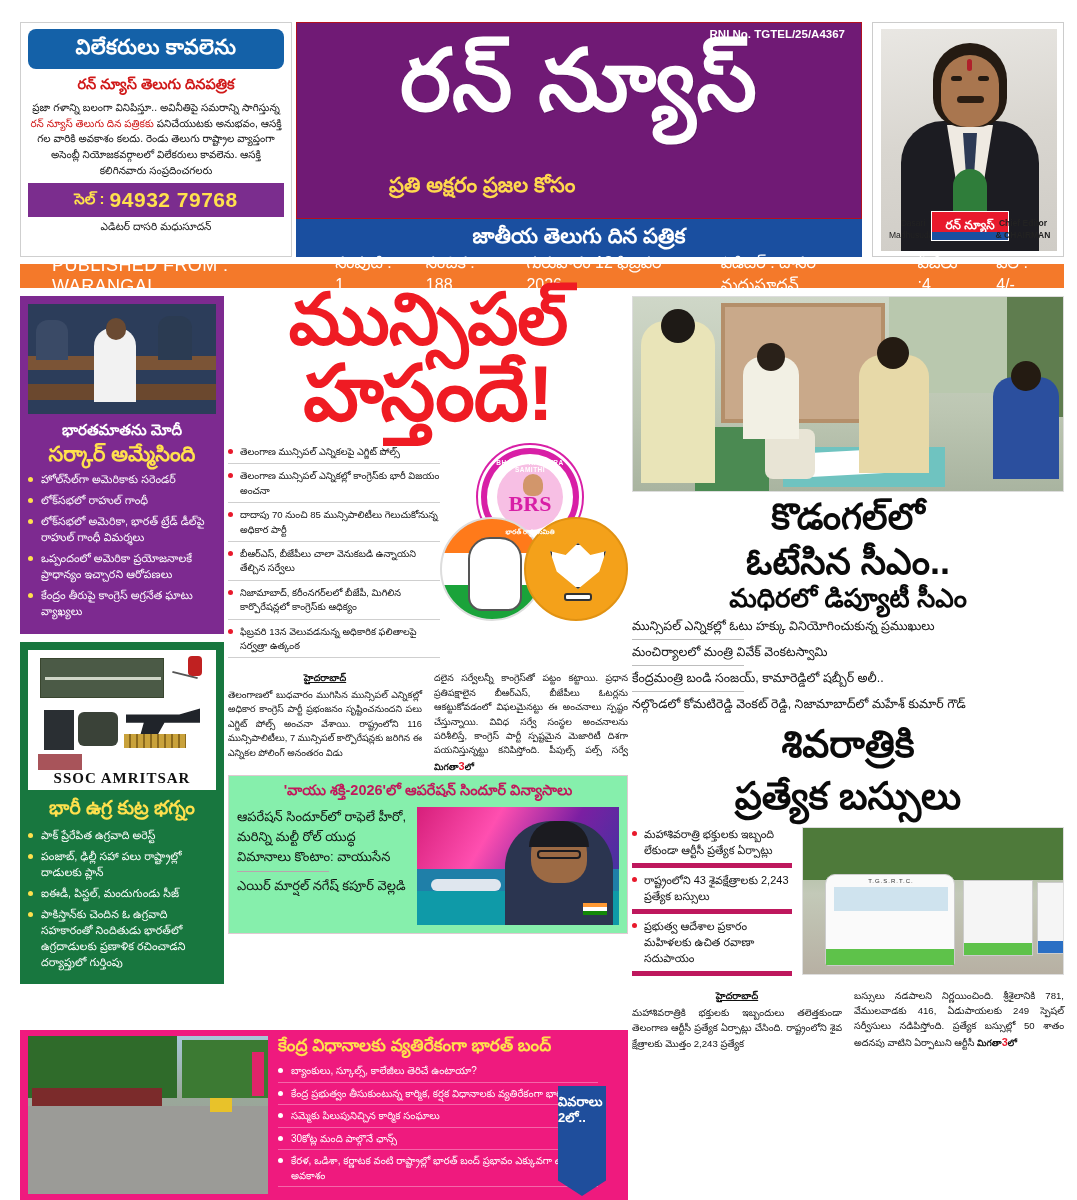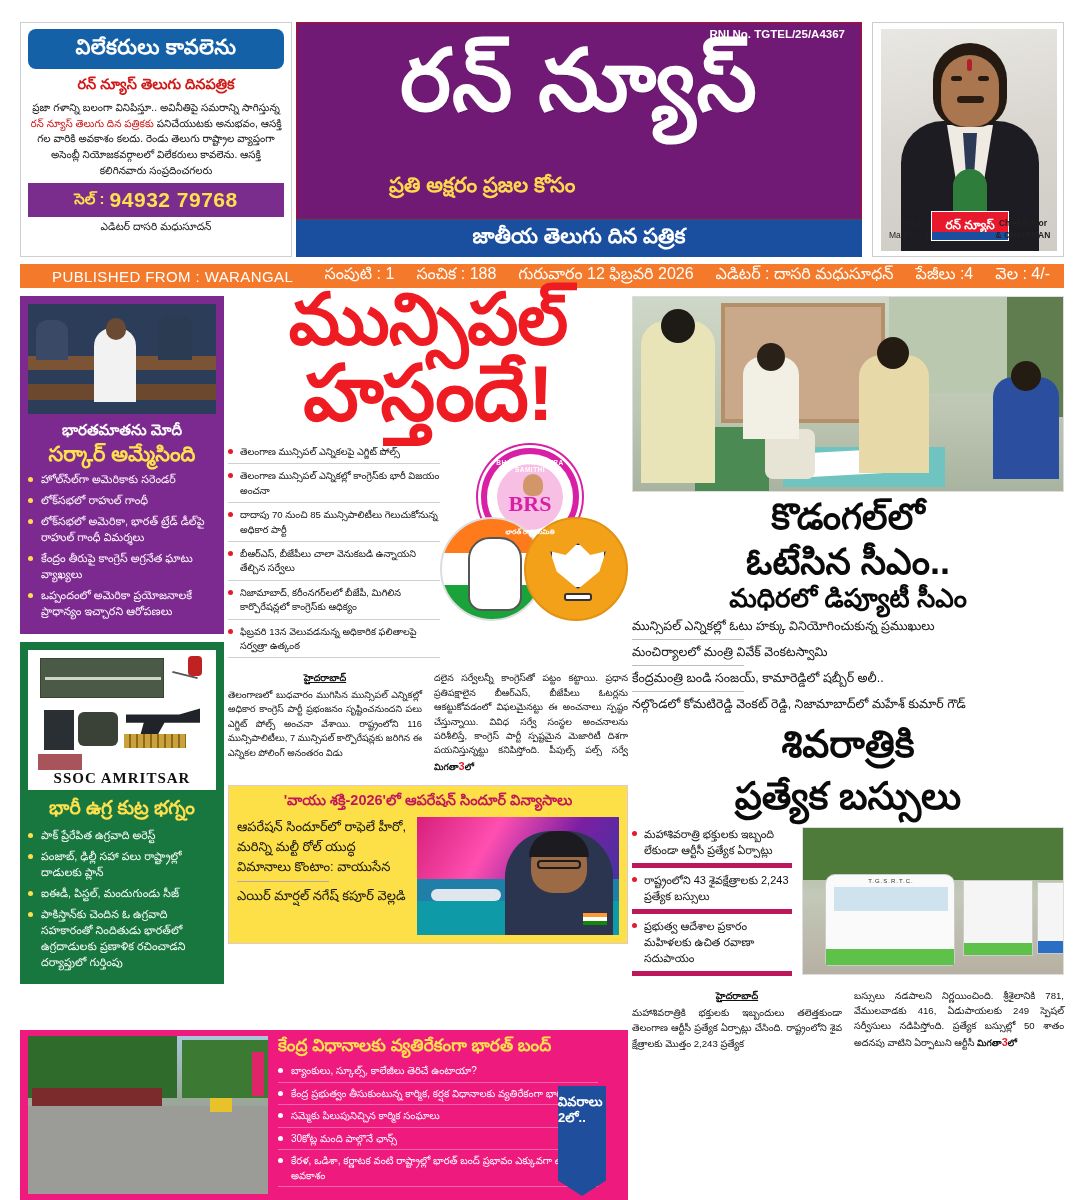--- a/index.html
+++ b/index.html
@@ -84,21 +84,21 @@
   .ed-name { position:absolute; left:8px; bottom:10px; width:48px; color:#222; font-size:8.5px;
     text-align:center; line-height:1.35; }
   .ed-role { position:absolute; right:6px; bottom:10px; width:56px; color:#222; font-size:8.5px;
     text-align:center; line-height:1.35; font-weight:bold; }
 
   
   .infobar {
     position:absolute; left:20px; top:264px; width:1044px; height:24px;
     background:#f4792a; display:flex; align-items:center; color:#fff;
   }
-  .infobar .pub { margin-left:32px; font-size:15px; letter-spacing:.4px; }
+  .infobar .pub { margin-left:32px; font-size:18px; letter-spacing:.4px; }
   .infobar .meta { margin-left:auto; margin-right:14px; display:flex; gap:22px; font-size:16px; }
 
   
   .col-left { position:absolute; left:20px; top:296px; width:204px; }
   .col-mid  { position:absolute; left:228px; top:280px; width:400px; }
   .col-right{ position:absolute; left:632px; top:296px; width:432px; }
 
   
   .purple-box { width:204px; background:#7d2a90; padding:8px 8px 10px; }
   .ph-photo { width:188px; height:110px; background:#2c3d5a; position:relative; overflow:hidden; }
@@ -182,21 +182,21 @@
     border:2px solid #333; border-radius:3px; }
 
   .mid-body { display:flex; gap:12px; margin-top:8px; }
   .mid-body .c { flex:1; font-size:9.3px; line-height:1.55; color:#111; text-align:justify; }
   .dateline { text-align:center; font-weight:bold; font-size:9.5px; text-decoration:underline;
     margin-bottom:2px; }
   .jump { color:#111; font-weight:bold; font-size:9px; }
   .jump b { color:#e8192c; font-size:11px; }
 
   
-  .vayu { margin-top:10px; width:400px; background:#fde047; border:1px solid #e0c9d2; padding:6px 8px 8px; }
+  .vayu { width:400px; background:#86efac; border:1px solid #e0c9d2; padding:6px 8px 8px; }
   .vayu-title { color:#c2185b; font-size:14.5px; font-weight:bold; text-align:center; margin-bottom:5px; }
   .vayu-row { display:flex; gap:8px; }
   .vayu-txt { width:172px; font-size:13px; line-height:1.55; color:#111; }
   .vayu-txt .sep { border-top:1px solid #b9a5ad; margin:4px 0 4px; width:92px; }
   .vayu-img { flex:1; height:118px; position:relative; overflow:hidden;
     background:linear-gradient(120deg,#d61f7a 0%, #ff4fb0 32%, #7b1fa2 62%, #2f3aa0 100%); }
   .vayu-img .sky { position:absolute; left:0; bottom:34px; width:100%; height:22px; background:#1f7fa8; }
   .vayu-img .sea { position:absolute; left:0; bottom:0; width:100%; height:34px; background:#0f9aa8; }
   .vayu-img .plane { position:absolute; left:14px; bottom:34px; width:70px; height:12px;
     background:#dfe6ee; border-radius:6px; }
@@ -357,22 +357,22 @@
         <div class="p3"></div>
         <div class="p1"></div>
         <div class="p1h"></div>
       </div>
       <div class="ph-title">భారతమాతను మోదీ</div>
       <div class="ph-title2">సర్కార్ అమ్మేసింది</div>
       <ul class="ph-list">
         <li>హోల్‌సేల్‌గా అమెరికాకు సరెండర్</li>
         <li>లోక్‌సభలో రాహుల్ గాంధీ</li>
         <li>లోక్‌సభలో అమెరికా, భారత్ ట్రేడ్ డీల్‌పై రాహుల్ గాంధీ విమర్శలు</li>
+        <li>ఒప్పందంలో అమెరికా ప్రయోజనాలకే ప్రాధాన్యం ఇచ్చారని ఆరోపణలు</li>
         <li>కేంద్రం తీరుపై కాంగ్రెస్ అగ్రనేత ఘాటు వ్యాఖ్యలు</li>
-        <li>ఒప్పందంలో అమెరికా ప్రయోజనాలకే ప్రాధాన్యం ఇచ్చారని ఆరోపణలు</li>
       </ul>
     </div>
 
     <div class="green-box">
       <div class="gb-photo">
         <div class="belt">
             <i></i>
           </div>
         <div class="gren"></div>
         <div class="wire"></div>

